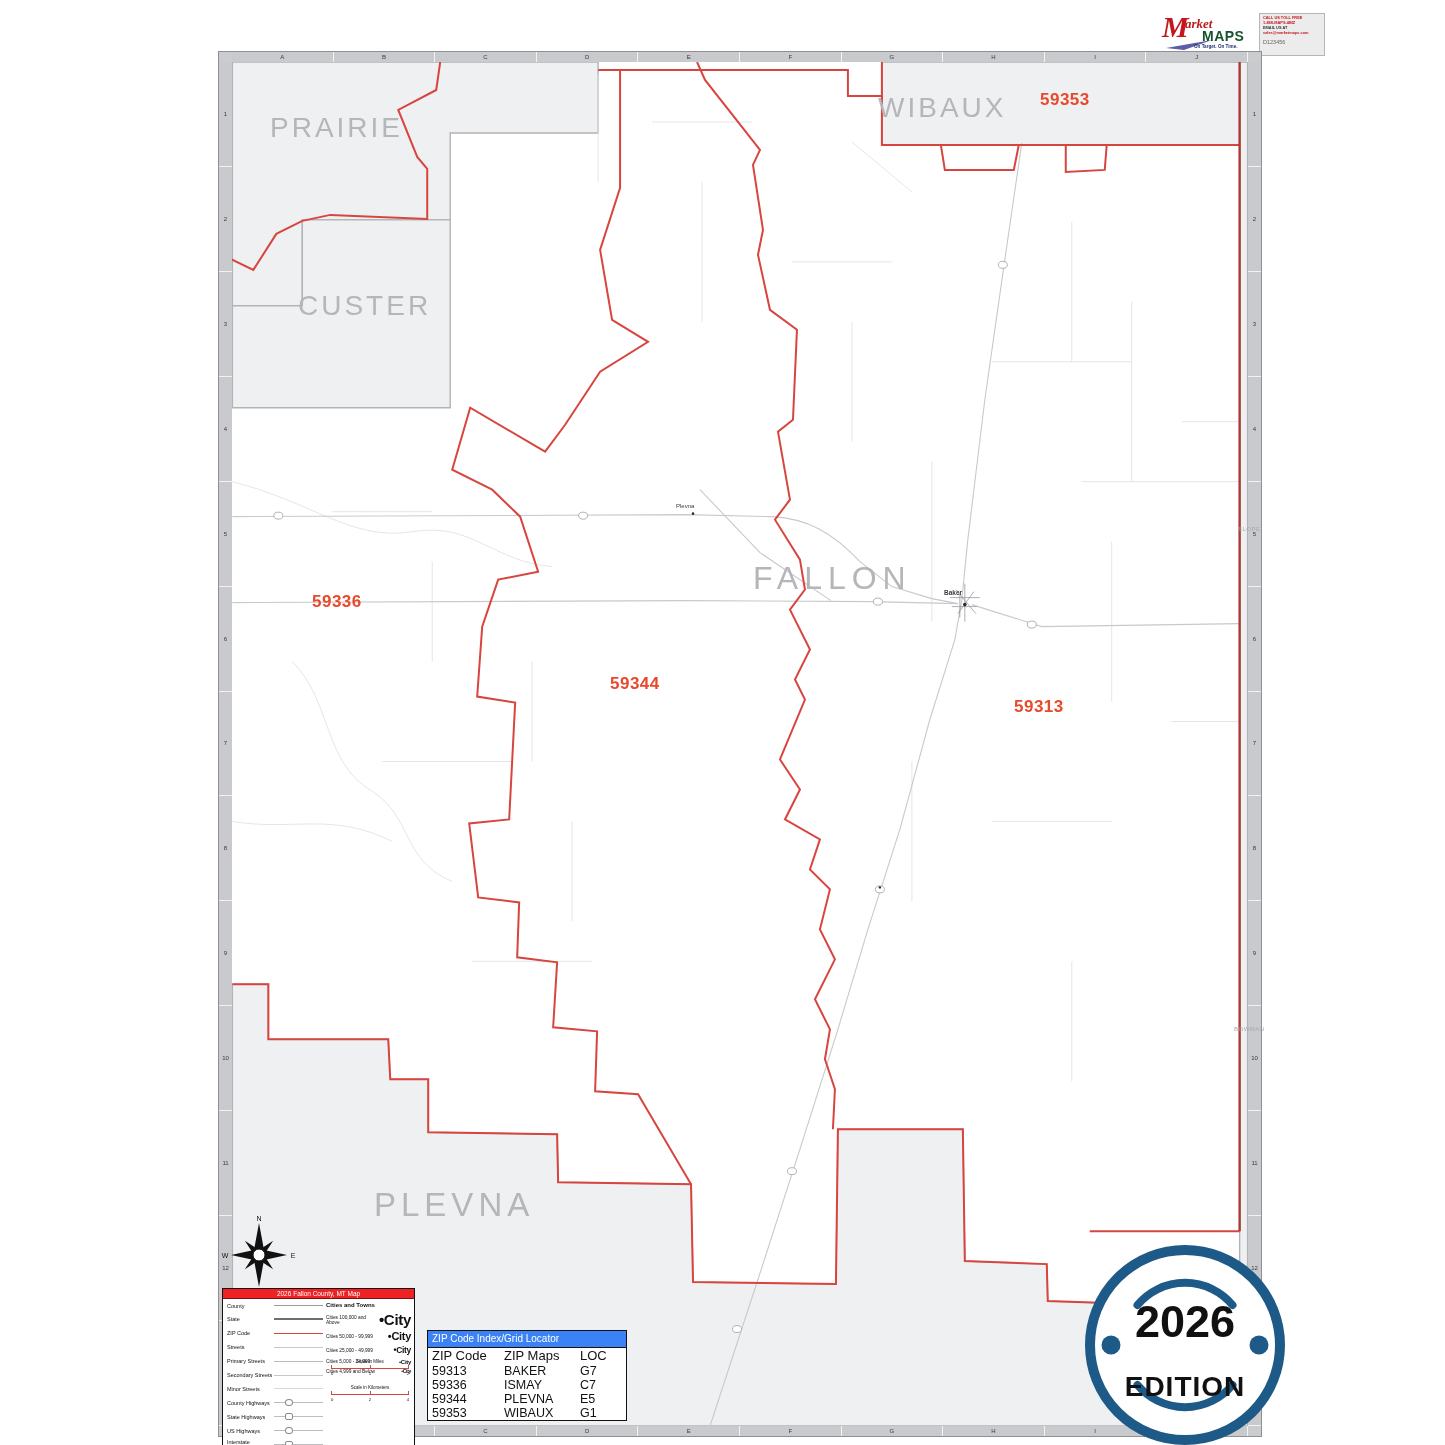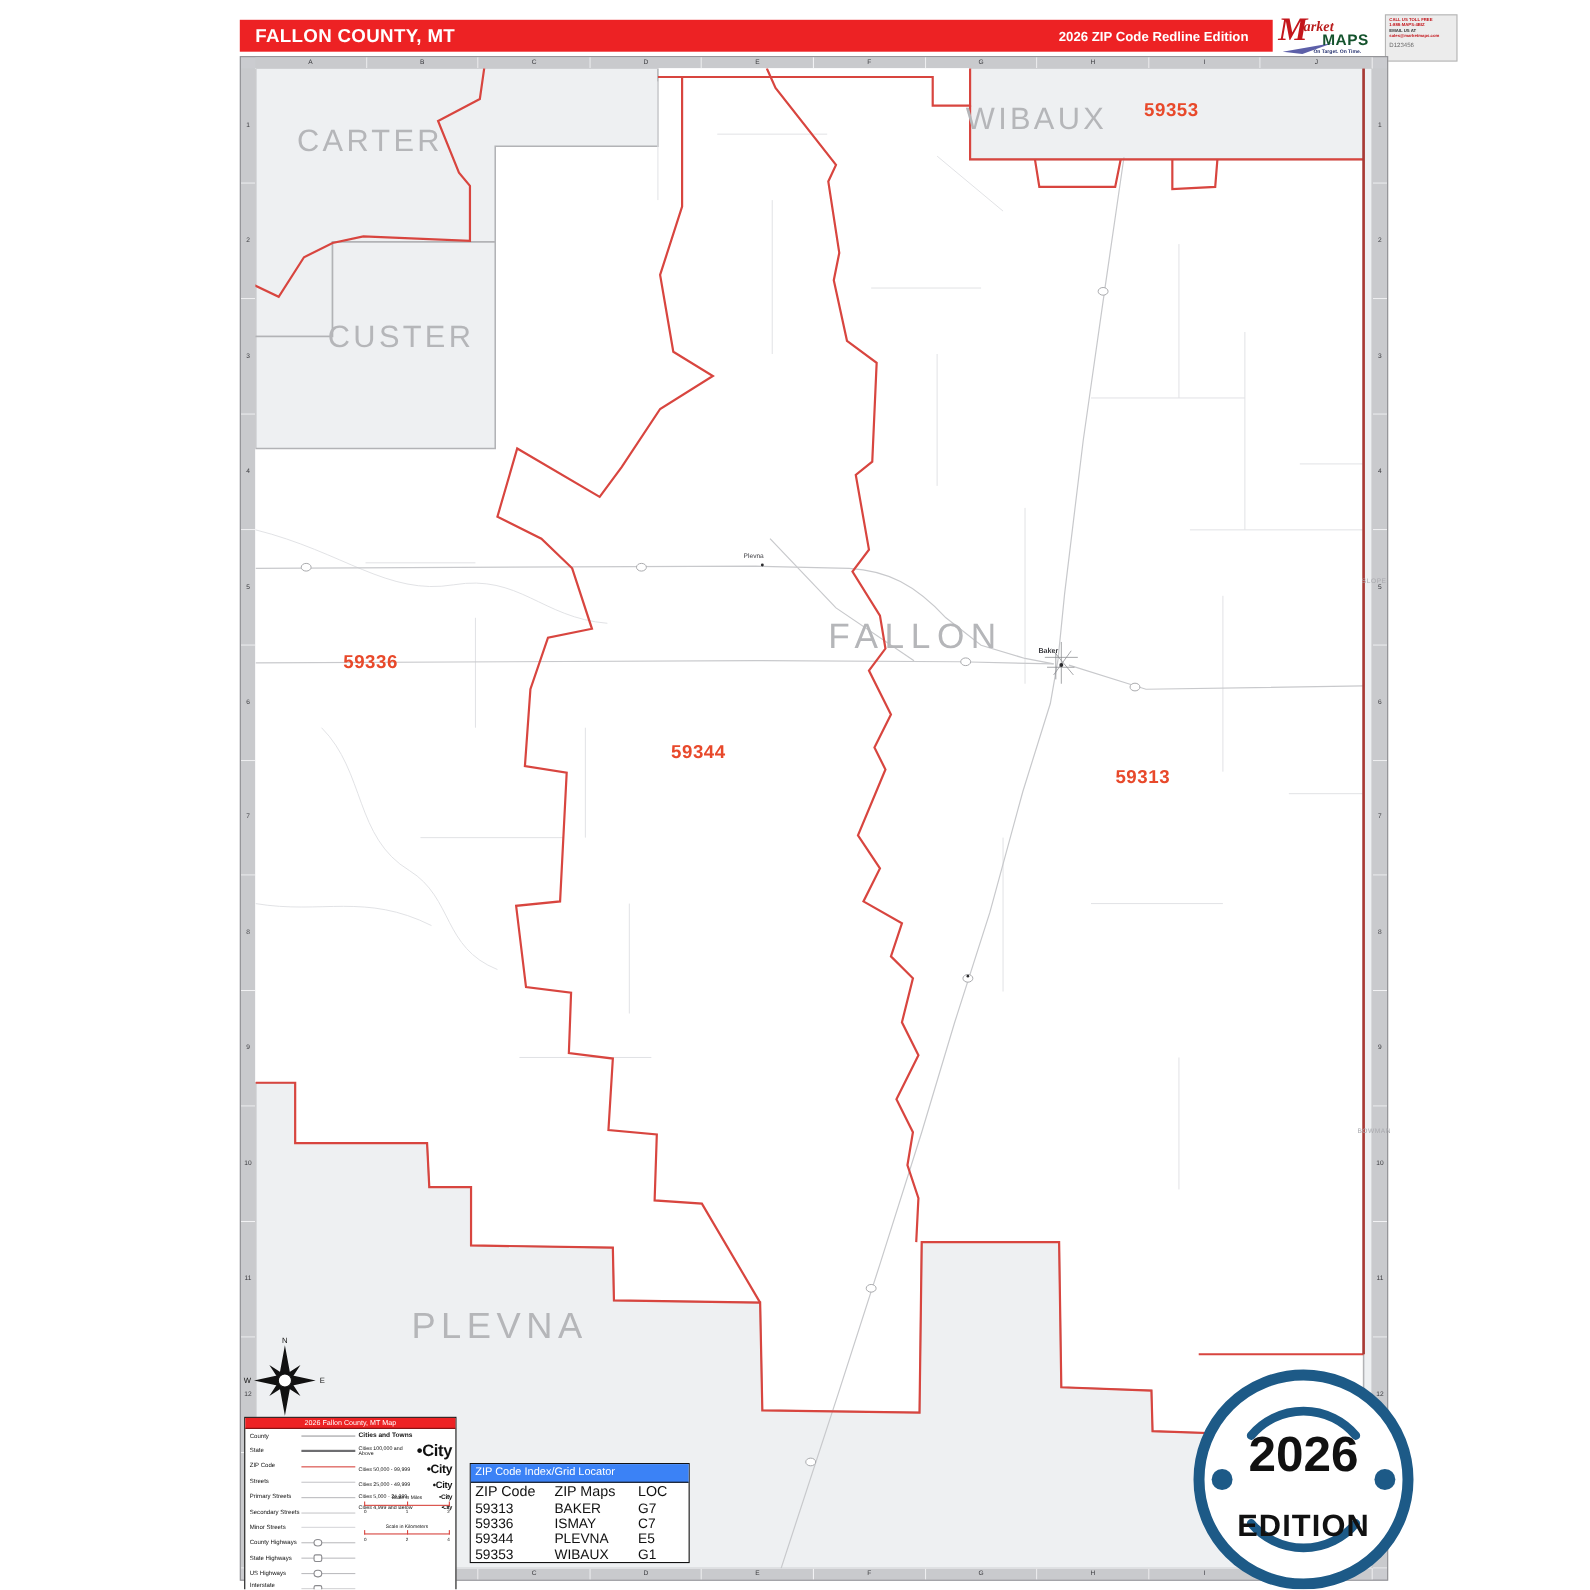--- a/index.html
+++ b/index.html
@@ -80,24 +80,20 @@
   .zrow.zhead{font-size:13px;height:16px;line-height:16px;}
   
   #compass{position:absolute;left:218px;top:1214px;z-index:6;}
   #badge{position:absolute;left:1080px;top:1240px;z-index:7;}
 </style>
 </head>
 <body>
 
 <div id="page">
 
-  <div id="header-bar">
-    <span id="county-title">FALLON COUNTY, MT</span>
-    <span id="edition-title">2026 ZIP Code Redline Edition</span>
-  </div>
 
   <div id="logo">
     <span class="big-m">M</span>
     <span class="market">arket</span>
     <span class="swoosh">
       <svg width="46" height="10">
           <polygon points="0,8 46,0 18,10" fill="#5c5fa8"></polygon>
         </svg>
     </span>
     <span class="maps">MAPS</span>
@@ -219,21 +215,21 @@
           <path d="M718,536 L748,536 M733,522 L733,560 M724,528 L744,552 M726,552 L742,530 M720,545 L745,545 M728,532 L728,556" fill="none"></path>
         </g>
         <g fill="#2b2b2e">
           <circle cx="733" cy="543" r="1.8"></circle>
             <circle cx="461" cy="452" r="1.3"></circle>
             <circle cx="648" cy="826" r="1.2"></circle>
         </g>
       </svg>
 
       
-      <div class="map-label" style="left:38px;top:50px;font-size:28px;">CARTER</div>
+      <div class="map-label" style="left:38px;top:50px;font-size:28px;">PRAIRIE</div>
       <div class="map-label" style="left:66px;top:228px;font-size:28px;">CUSTER</div>
       <div class="map-label" style="left:646px;top:30px;font-size:28px;">WIBAUX</div>
       <div class="map-label" style="left:521px;top:498px;font-size:32px;letter-spacing:6px;text-align:right;">FALLON</div>
       <div class="map-label" style="left:142px;top:1124px;font-size:33px;letter-spacing:5px;">PLEVNA</div>
       <div class="zip-label" style="left:808px;top:28px;">59353</div>
       <div class="zip-label" style="left:80px;top:530px;">59336</div>
       <div class="zip-label" style="left:378px;top:612px;">59344</div>
       <div class="zip-label" style="left:782px;top:635px;">59313</div>
       <div class="town-label" style="left:712px;top:527px;font-size:6.5px;font-weight:bold;">Baker</div>
       <div class="town-label" style="left:444px;top:441px;font-size:6px;">Plevna</div>

